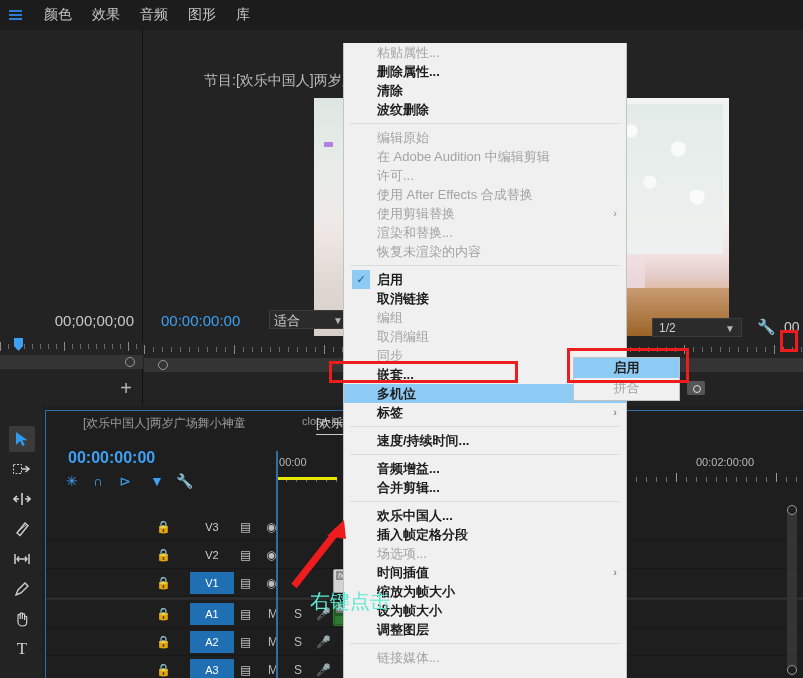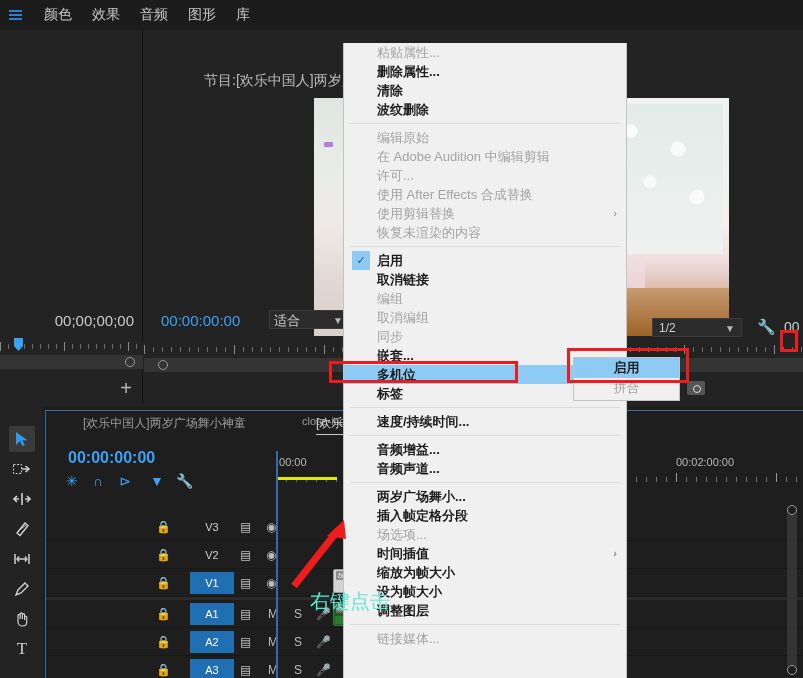--- a/index.html
+++ b/index.html
@@ -469,21 +469,21 @@
         <span style="left:0px">✳</span>
         <span style="left:27px">∩</span>
         <span style="left:53px">⊳</span>
         <span style="left:84px">▼</span>
         <span style="left:110px">🔧</span>
       </div>
 
       <div class="tl-ruler">
         <div class="lbl" style="left:0px">:00:00</div>
         <div class="lbl" style="left:297px">0:01:30:00</div>
-        <div class="lbl" style="left:400px">00:02:00:00</div>
+        <div class="lbl" style="left:420px">00:02:00:00</div>
         <div class="ticks" id="tl-ticks">
             <div class="tk maj" style="left: 0px; position: absolute; bottom: 2px; width: 1px; height: 9px; background: rgb(154, 154, 154);"></div>
             <div class="tk" style="left: 10px; position: absolute; bottom: 2px; width: 1px; height: 5px; background: rgb(111, 111, 111);"></div>
             <div class="tk" style="left: 20px; position: absolute; bottom: 2px; width: 1px; height: 5px; background: rgb(111, 111, 111);"></div>
             <div class="tk" style="left: 30px; position: absolute; bottom: 2px; width: 1px; height: 5px; background: rgb(111, 111, 111);"></div>
             <div class="tk" style="left: 40px; position: absolute; bottom: 2px; width: 1px; height: 5px; background: rgb(111, 111, 111);"></div>
             <div class="tk" style="left: 50px; position: absolute; bottom: 2px; width: 1px; height: 5px; background: rgb(111, 111, 111);"></div>
             <div class="tk" style="left: 60px; position: absolute; bottom: 2px; width: 1px; height: 5px; background: rgb(111, 111, 111);"></div>
             <div class="tk" style="left: 70px; position: absolute; bottom: 2px; width: 1px; height: 5px; background: rgb(111, 111, 111);"></div>
             <div class="tk" style="left: 80px; position: absolute; bottom: 2px; width: 1px; height: 5px; background: rgb(111, 111, 111);"></div>
@@ -625,37 +625,38 @@
       <div class="row dim"><span>粘贴属性...</span></div>
       <div class="row bold"><span>删除属性...</span></div>
       <div class="row bold"><span>清除</span></div>
       <div class="row bold"><span>波纹删除</span></div>
       <div class="sep"></div>
       <div class="row dim"><span>编辑原始</span></div>
       <div class="row dim"><span>在 Adobe Audition 中编辑剪辑</span></div>
       <div class="row dim"><span>许可...</span></div>
       <div class="row dim"><span>使用 After Effects 合成替换</span></div>
       <div class="row dim"><span>使用剪辑替换</span><span class="arr">›</span></div>
+      <div class="row dim"><span>渲染和替换...</span></div>
       <div class="row dim"><span>恢复未渲染的内容</span></div>
       <div class="sep"></div>
       <div class="row bold"><span class="chk">✓</span><span>启用</span></div>
       <div class="row bold"><span>取消链接</span></div>
       <div class="row dim"><span>编组</span></div>
       <div class="row dim"><span>取消编组</span></div>
       <div class="row dim"><span>同步</span></div>
       <div class="row bold"><span>嵌套...</span></div>
       <div class="row bold sel"><span>多机位</span><span class="arr">›</span></div>
       <div class="row bold"><span>标签</span><span class="arr">›</span></div>
       <div class="sep"></div>
       <div class="row bold"><span>速度/持续时间...</span></div>
       <div class="sep"></div>
       <div class="row bold"><span>音频增益...</span></div>
-      <div class="row bold"><span>音频声道...</span></div>
+      <div class="row bold"><span>合并剪辑...</span></div>
       <div class="sep"></div>
-      <div class="row bold"><span>两岁广场舞小...</span></div>
+      <div class="row bold"><span>欢乐中国人...</span></div>
       <div class="row bold"><span>插入帧定格分段</span></div>
       <div class="row dim"><span>场选项...</span></div>
       <div class="row bold"><span>时间插值</span><span class="arr">›</span></div>
       <div class="row bold"><span>缩放为帧大小</span></div>
       <div class="row bold"><span>设为帧大小</span></div>
       <div class="row bold"><span>调整图层</span></div>
       <div class="sep"></div>
       <div class="row dim"><span>链接媒体...</span></div>
     </div>
 

